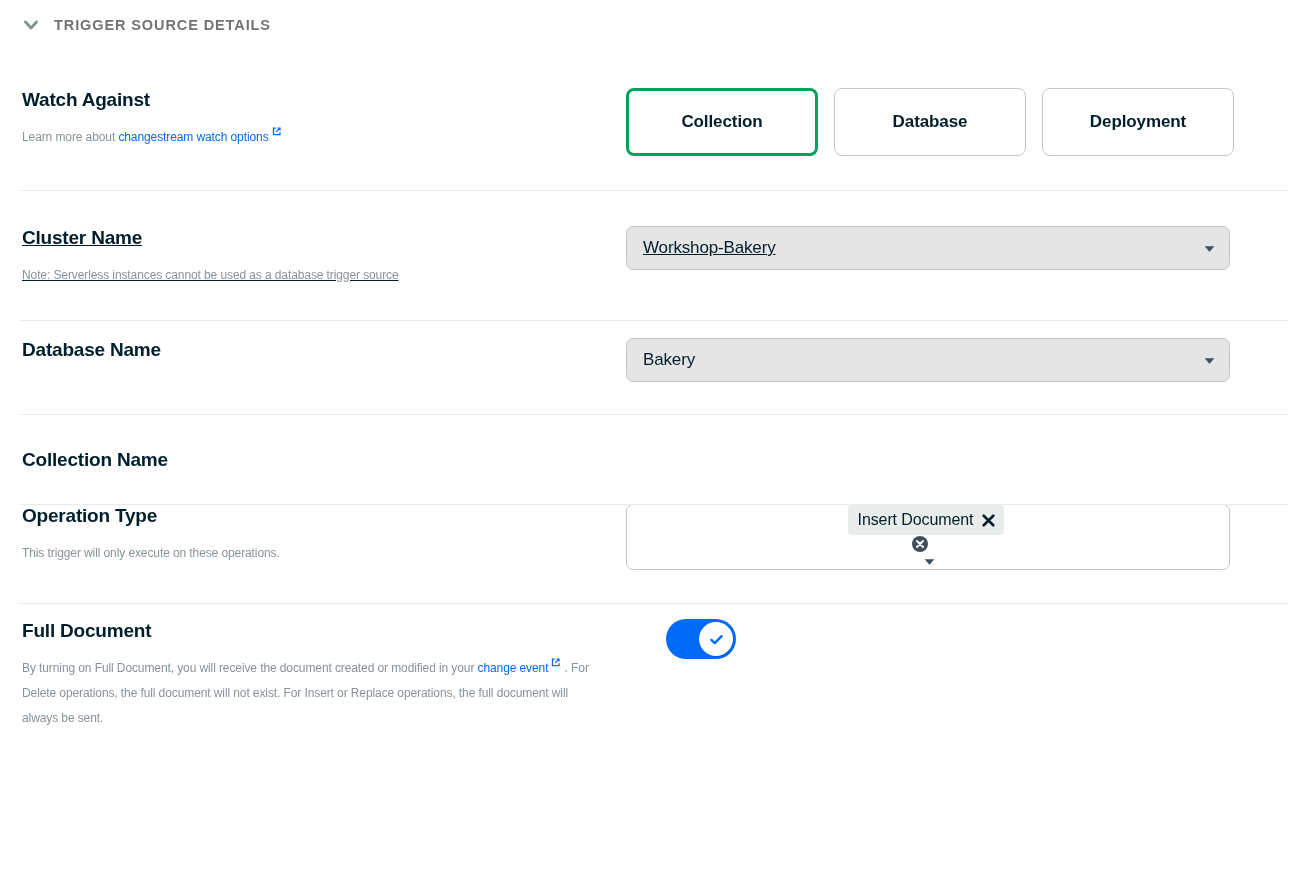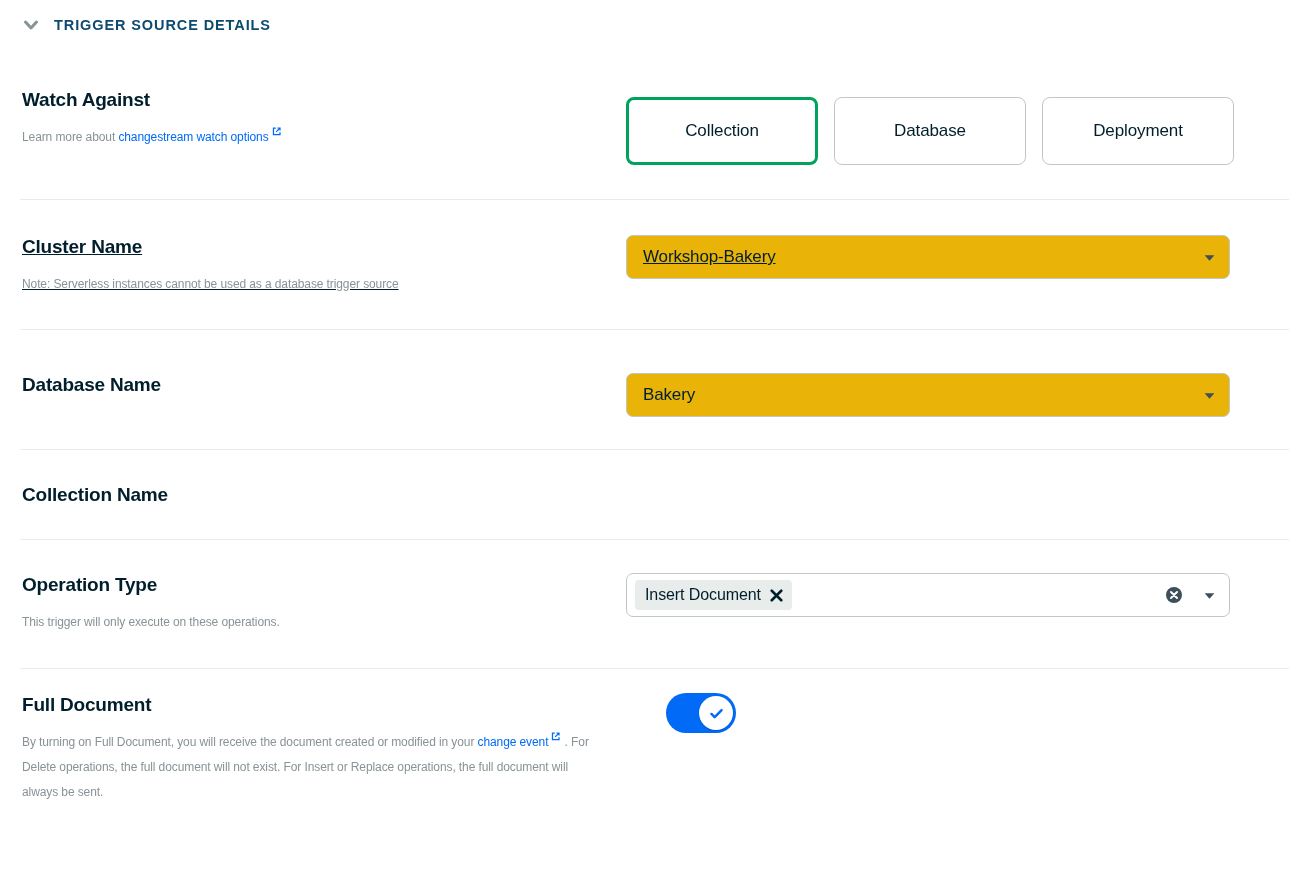--- a/index.html
+++ b/index.html
@@ -29,21 +29,21 @@
     display: flex;
     align-items: center;
     justify-content: center;
     margin-right: 10px;
   }
   .chevron-icon svg { display: block; }
   .section-title {
     font-size: 14.5px;
     font-weight: bold;
     letter-spacing: 0.9px;
-    color: #0c4a6e;
+    color: #737373;
     text-transform: uppercase;
     font-family: "Liberation Sans", sans-serif;
   }
 
   
   .rows { width: 1311px; }
   .row {
     display: flex;
     align-items: flex-start;
     padding: 0 22px;
@@ -92,58 +92,57 @@
     height: 11px;
     margin-left: 2px;
     position: relative;
     top: 1px;
   }
   .ext-icon svg { display: block; }
 
   
   .row-watch { padding-top: 38px; padding-bottom: 34px; }
   .row-cluster { padding-top: 36px; padding-bottom: 32px; text-decoration: underline; }
-  .row-database { padding-top: 44px; padding-bottom: 32px; }
+  .row-database { padding-top: 18px; padding-bottom: 32px; }
   .row-collection { padding-top: 34px; padding-bottom: 32px; }
-  .row-operation { padding-top: 34px; padding-bottom: 33px; }
-  .row-fulldoc { padding-top: 25px; padding-bottom: 20px; gap: 40px; }
+  .row-operation { padding-bottom: 33px; }
+  .row-fulldoc { padding-top: 16px; padding-bottom: 20px; gap: 40px; }
 
   
   .segmented {
     display: flex;
     gap: 16px;
   }
   .seg-btn {
     width: 192px;
     height: 68px;
     border-radius: 8px;
     background: #ffffff;
     border: 1px solid #c1c7c6;
     display: flex;
     align-items: center;
     justify-content: center;
     font-size: 17px;
-    font-weight: normal;
+    font-weight: bold;
     color: #001e2b;
     cursor: pointer;
     letter-spacing: -0.1px;
     font-family: "Liberation Sans", sans-serif;
-    margin-top: 9px;
   }
   .seg-btn.selected {
     border: 3px solid #00a35c;
   }
 
   
   .select {
     width: 604px;
     height: 44px;
     border: 1px solid #c1c7c6;
     border-radius: 7px;
-    background: #eab308;
+    background: #e5e5e5;
     display: flex;
     align-items: center;
     padding: 0 12px 0 16px;
     cursor: pointer;
     position: relative;
   }
   .select-value {
     flex: 1 1 auto;
     font-size: 17px;
     color: #001e2b;
@@ -166,20 +165,21 @@
   .multiselect {
     width: 604px;
     min-height: 44px;
     border: 1px solid #c1c7c6;
     border-radius: 7px;
     background: #ffffff;
     display: flex;
     align-items: center;
     padding: 0 12px 0 8px;
     cursor: pointer;
+    flex-direction: column;
   }
   .chips {
     flex: 1 1 auto;
     display: flex;
     align-items: center;
     gap: 6px;
   }
   .chip {
     display: inline-flex;
     align-items: center;

